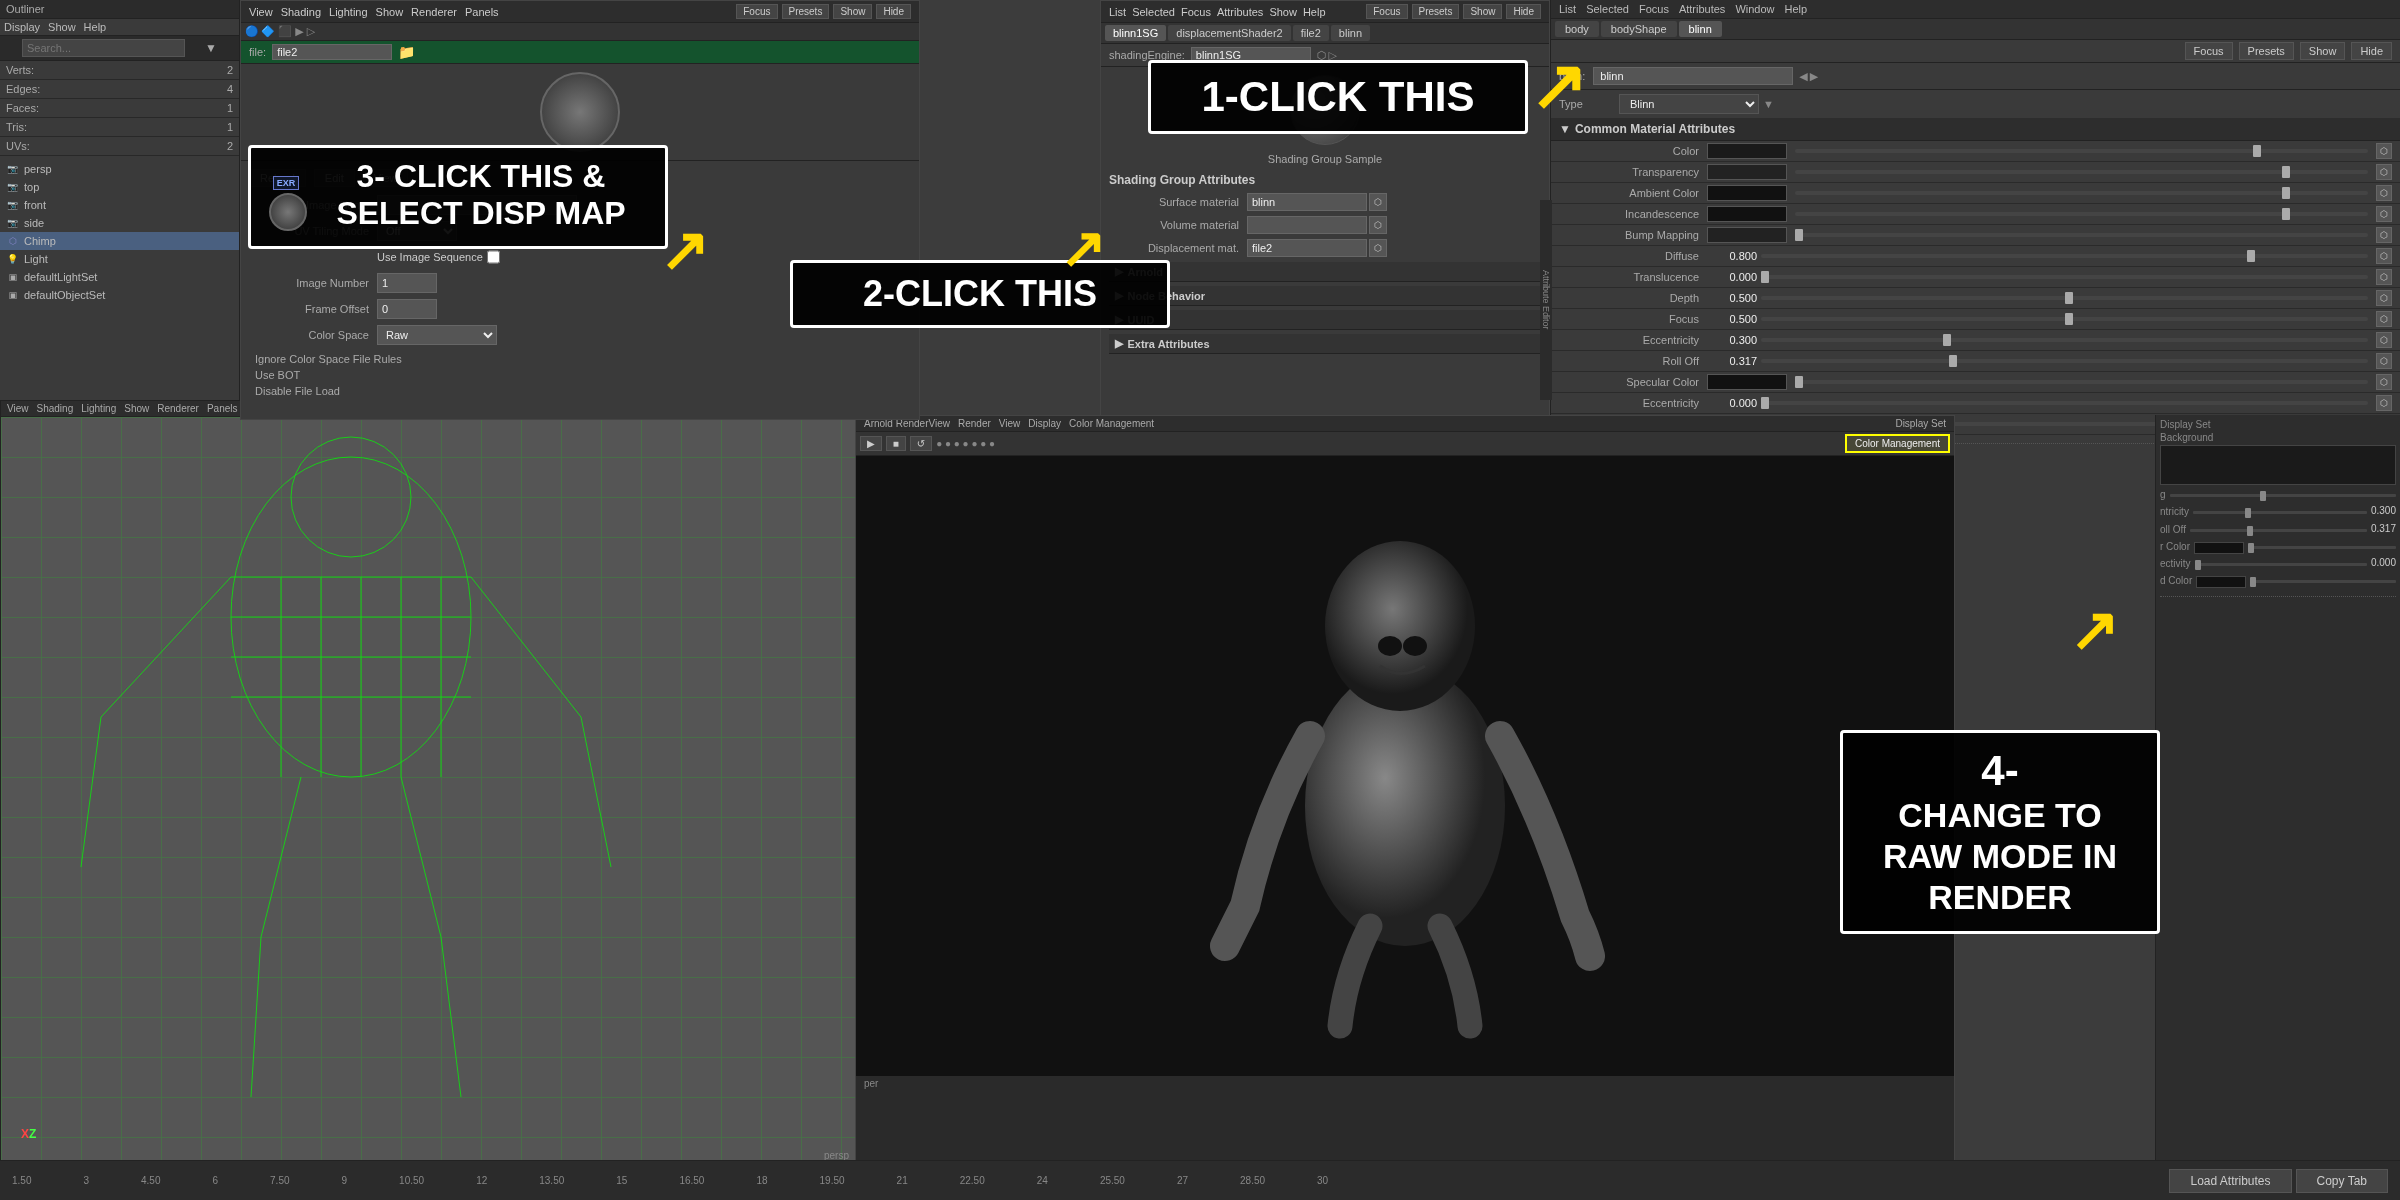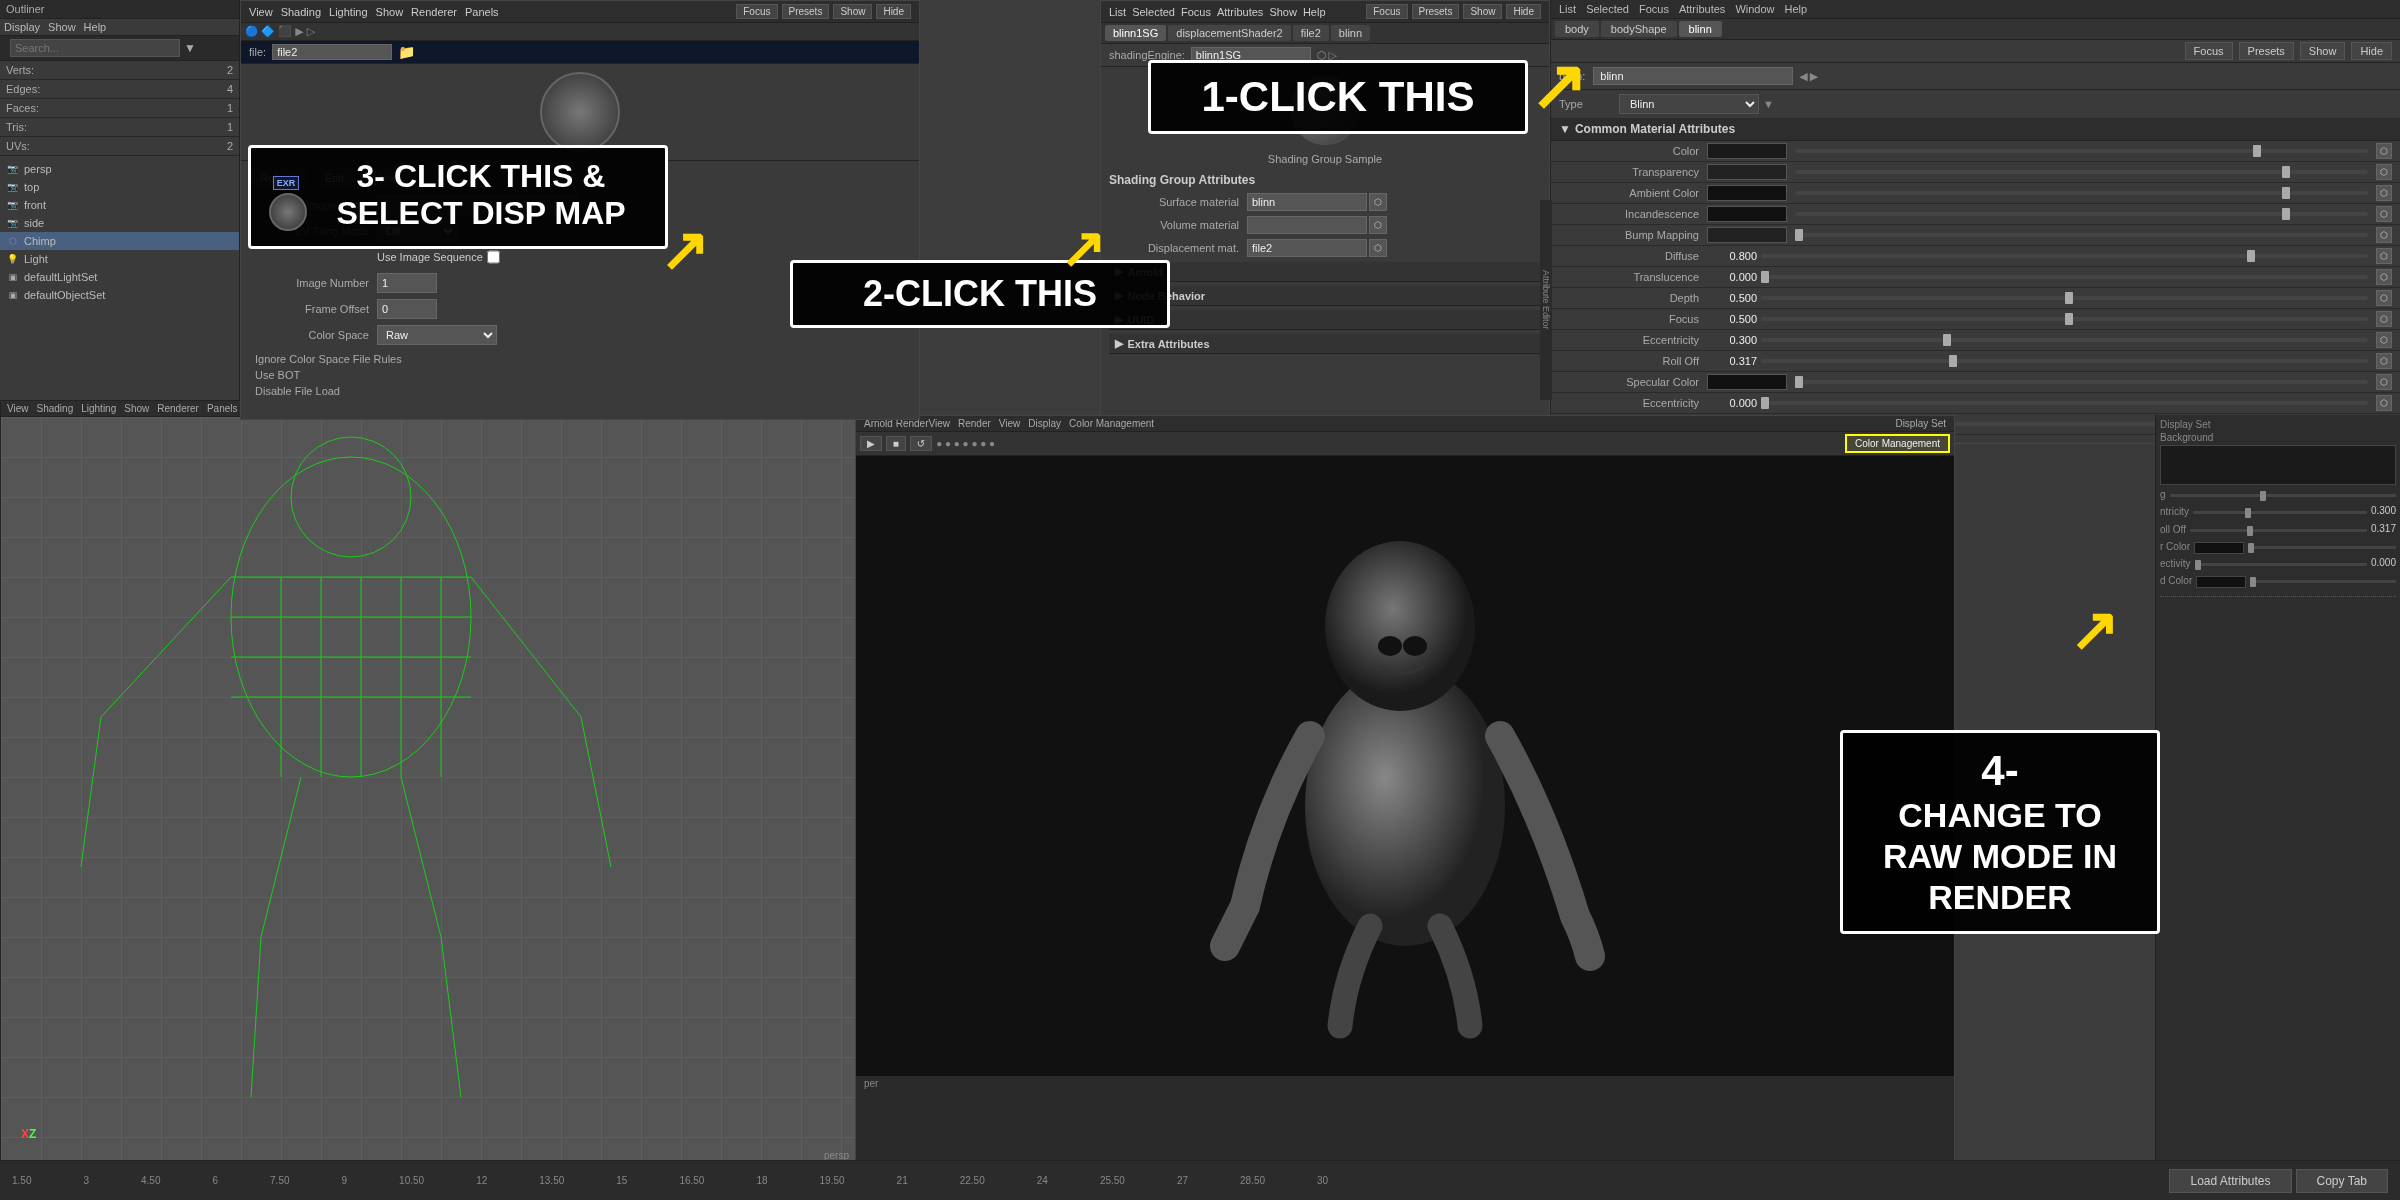--- a/index.html
+++ b/index.html
@@ -38,21 +38,22 @@
       gap: 8px;
       font-size: 11px;
       color: #bbb;
     }
     #outliner-menu span { cursor: pointer; }
     #outliner-search {
       display: flex;
       align-items: center;
       background: #2a2a2a;
       border-bottom: 1px solid #222;
-      padding: 3px 10px;
+      padding: 3px 22px;
+      gap: 16px;
     }
     #outliner-search input {
       background: #444;
       border: 1px solid #555;
       color: #ccc;
       font-size: 11px;
       padding: 2px 4px;
       width: 160px;
       outline: none;
     }
@@ -749,21 +750,21 @@
       <button style="background:#444;border:1px solid #555;color:#ccc;padding:1px 6px;font-size:10px;cursor:pointer;">Presets</button>
       <button style="background:#444;border:1px solid #555;color:#ccc;padding:1px 6px;font-size:10px;cursor:pointer;">Show</button>
       <button style="background:#444;border:1px solid #555;color:#ccc;padding:1px 6px;font-size:10px;cursor:pointer;">Hide</button>
     </div>
   </div>
 
   <div style="display:flex;align-items:center;background:#333;padding:2px 4px;border-bottom:1px solid #222;gap:4px;">
     <span style="color:#888;font-size:11px;">🔵 🔷 ⬛ ▶ ▷</span>
   </div>
 
-  <div style="display:flex;align-items:center;padding:3px 8px;border-bottom:1px solid #222;background:#0f172a;">
+  <div style="display:flex;align-items:center;padding:3px 8px;border-bottom:1px solid #222;background:#14532d;">
     <span style="color:#aaa;font-size:11px;margin-right:6px;">file:</span>
     <input type="text" style="background: rgb(85, 85, 85); border: 1px solid rgb(102, 102, 102); color: rgb(238, 238, 238); font-size: 11px; padding: 1px 4px; width: 120px;" value="file2">
     <span style="margin-left:6px;color:#FFD700;font-size:14px;">📁</span>
   </div>
 
   <div style="display:flex;justify-content:center;padding:8px 0;background:#3a3a3a;border-bottom:1px solid #222;">
     <div style="width:80px;height:80px;background:radial-gradient(circle, #777 0%, #444 70%);border-radius:50%;border:2px solid #666;">
     </div>
   </div>
   <div id="file-panel-content">

